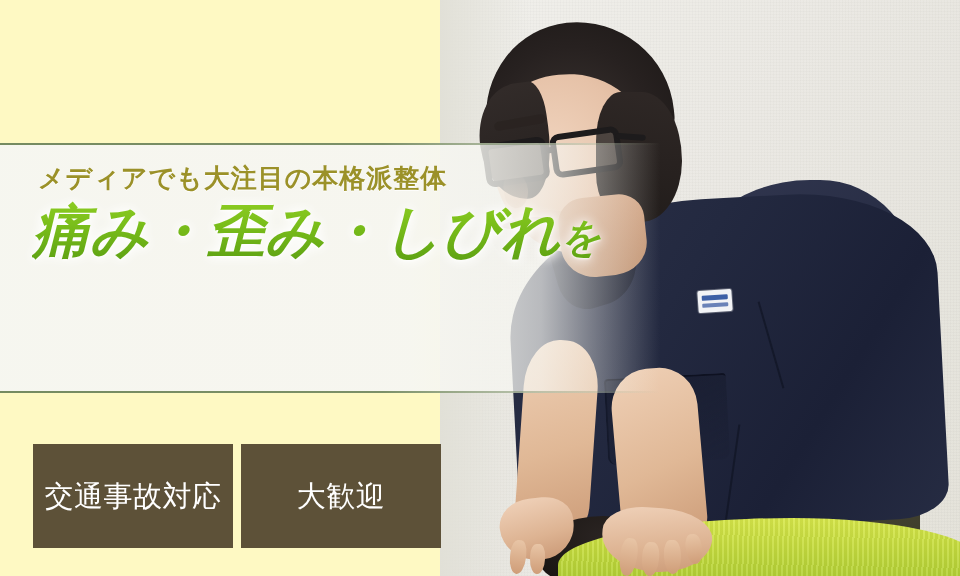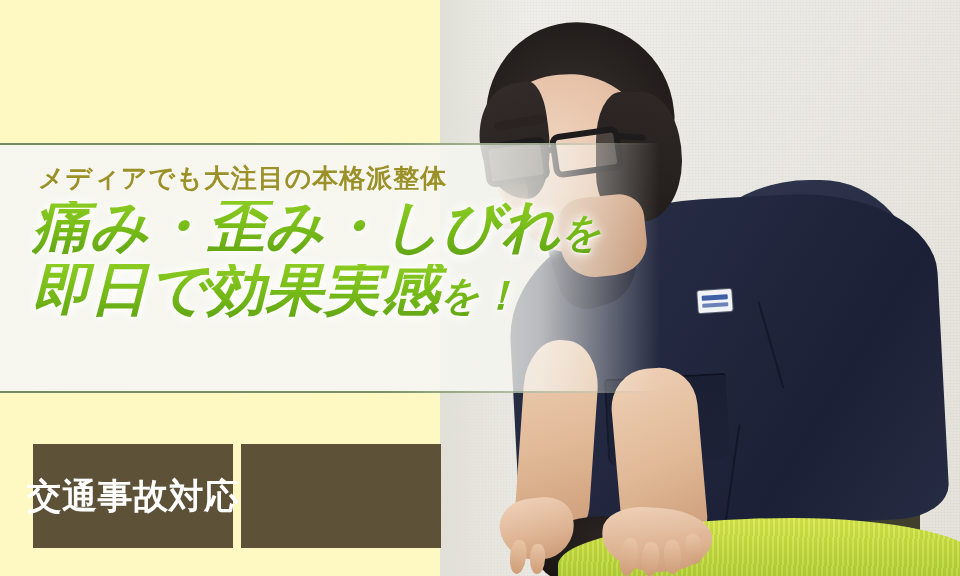--- a/index.html
+++ b/index.html
@@ -361,21 +361,20 @@
     display: block;
     font-size: 58px;
     background: linear-gradient(180deg, #8ccc22 0%, #79bd1a 42%, #5fa313 100%);
     -webkit-background-clip: text;
     background-clip: text;
     color: transparent;
     -webkit-text-fill-color: transparent;
     filter: drop-shadow(0 0 6px rgba(255,255,255,0.95))
             drop-shadow(0 1px 1px rgba(255,255,255,0.9));
     white-space: nowrap;
-    font-family: Liberation Mono, monospace;
   }
   .hl-line.line1 { margin-bottom: 4px; }
   .hl-small {
     font-size: 40px;
   }
 
   
   .badges {
     position: absolute;
     left: 33px;
@@ -388,22 +387,22 @@
     height: 104px;
     background: #5d5138;
     display: flex;
     flex-direction: column;
     align-items: center;
     justify-content: center;
     box-sizing: border-box;
   }
   .badge-line {
     color: #ffffff;
-    font-size: 35px;
-    font-weight: 700;
+    font-size: 29px;
+    font-weight: 400;
     line-height: 1.18;
     letter-spacing: 0.5px;
     white-space: nowrap;
   }
 </style>
 </head>
 <body>
 
 <div class="hero">
 
@@ -458,26 +457,26 @@
   <div class="panel">
     <div class="panel-bg"></div>
     <div class="panel-rule top"></div>
     <div class="panel-rule bottom"></div>
 
     <div class="panel-inner">
       <p class="kicker">メディアでも大注目の本格派整体</p>
 
       <h1 class="headline">
         <span class="hl-line line1"><span>痛み・歪み・しびれ</span><span class="hl-small">を</span></span>
-        <span class="hl-line line2"><span>即日で効果実感</span><span class="hl-small">を！</span></span>
       </h1>
     </div>
   </div>
 
   <div class="badges">
     <div class="badge">
       <span class="badge-line">交通事故対応</span>
     </div>
     <div class="badge">
+      <span class="badge-line">大歓迎</span>
     </div>
   </div>
 
 </div>
 
 </body></html>

